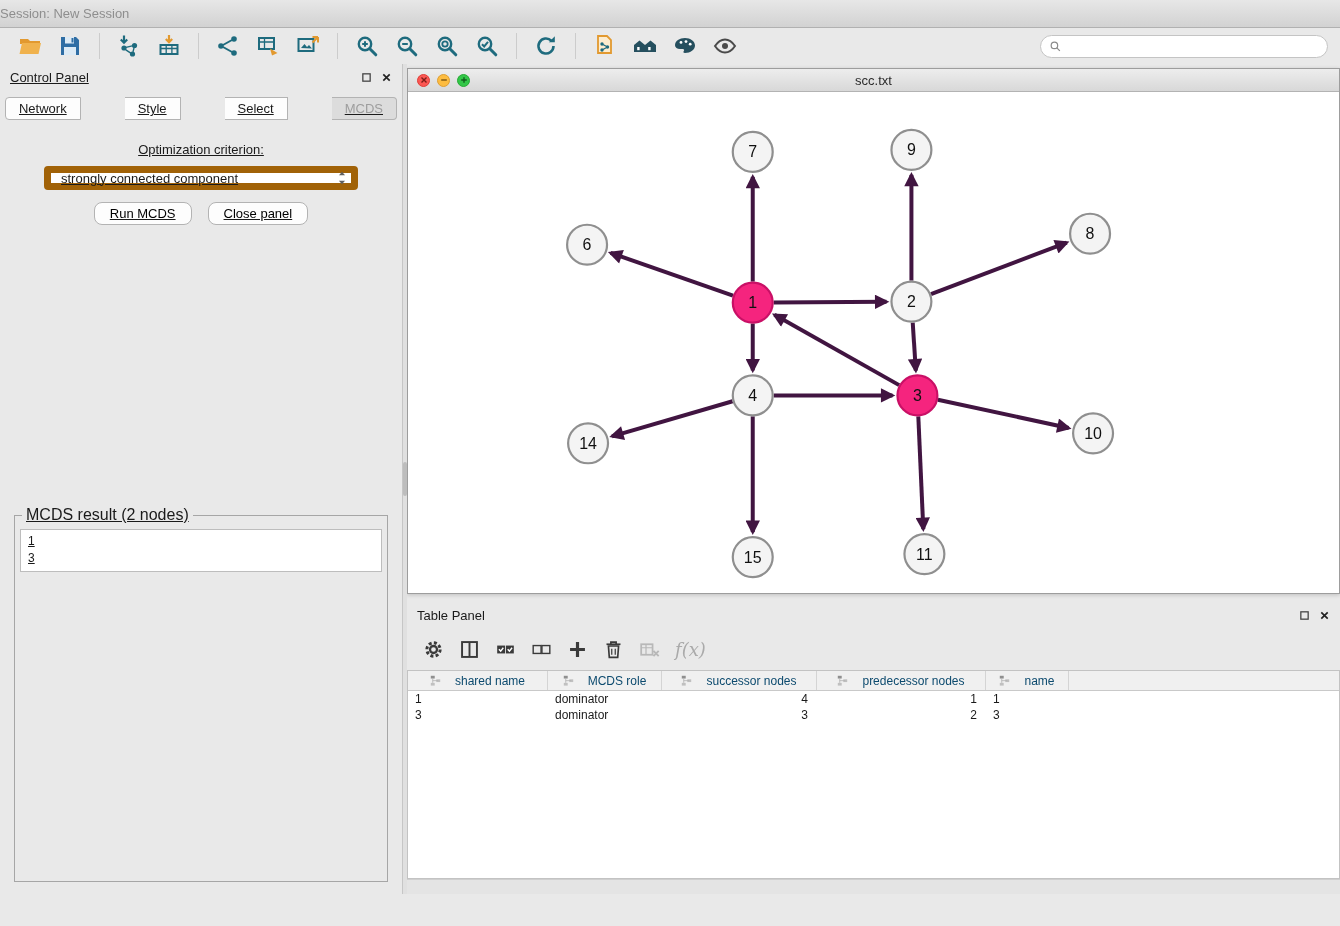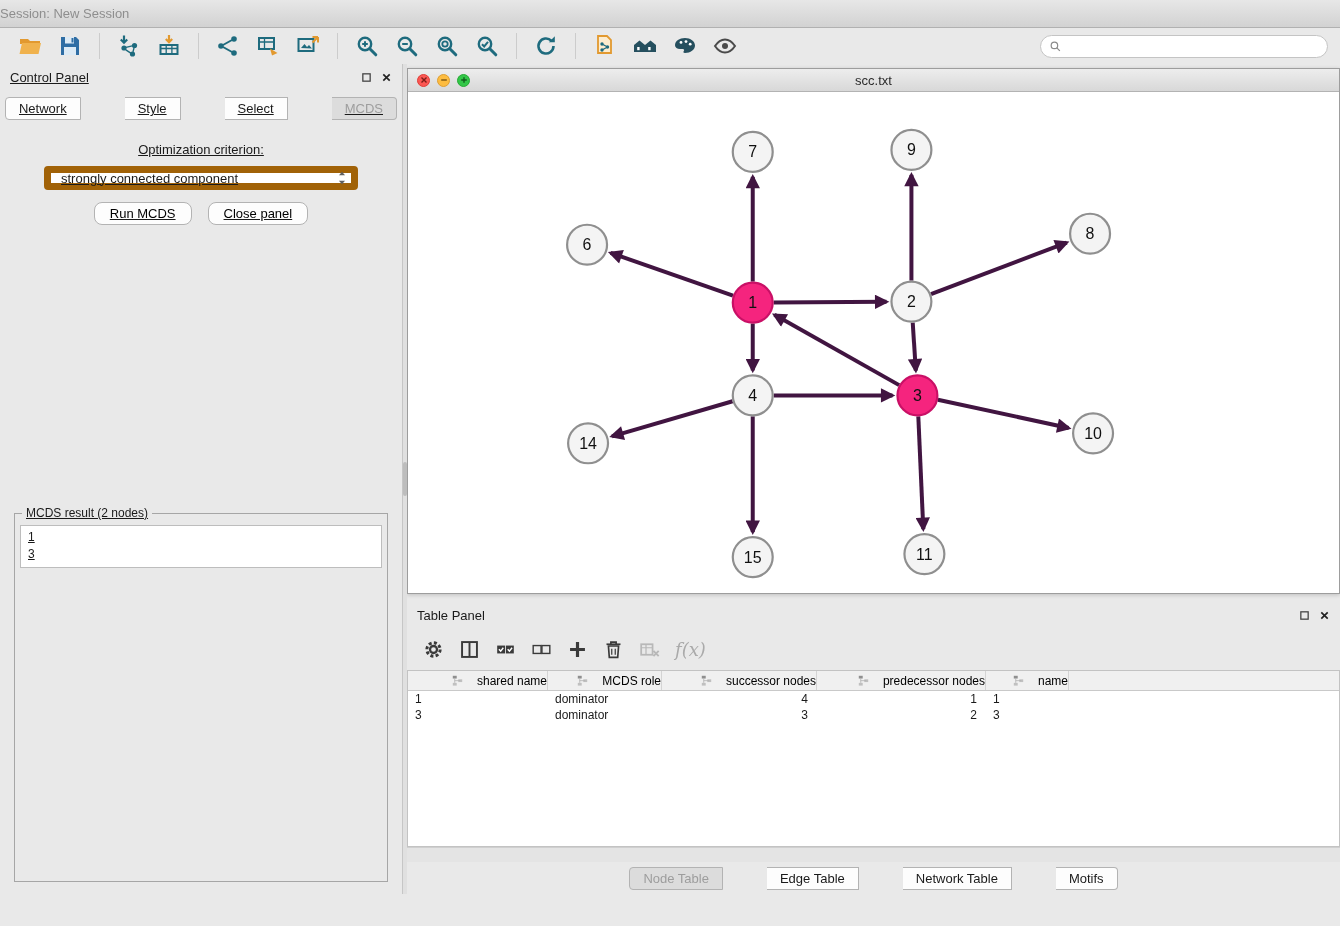--- a/index.html
+++ b/index.html
@@ -41,21 +41,21 @@
   .cp-content { flex:1; display:flex; flex-direction:column; padding:8px 14px 12px; min-height:0; }
   .opt-label { text-align:center; margin:8px 0 9px; font-size:13px; }
   .dropdown { height:24px; background:#fff; border:7px solid #a16207; border-radius:4px; margin:0 30px;
               display:flex; align-items:center; justify-content:space-between; padding:0 3px 0 10px; cursor:pointer; }
   .dropdown .dd-value { font-size:13px; }
   .cp-buttons { display:flex; justify-content:center; gap:16px; margin-top:12px; }
   .cp-buttons button { background:#fdfdfd; border:1px solid #b3b3b3; border-radius:8px; padding:3px 15px;
                        font-size:13px; font-family:"Liberation Sans",sans-serif; cursor:pointer; }
 
   .result-box { margin-top:auto; height:376px; border:1px solid #a6a6a6; padding:5px; display:flex; flex-direction:column; }
-  .result-box legend { font-size:12px; padding:0 4px; margin-left:2px; }
+  .result-box legend { font-size:16px; padding:0 4px; margin-left:2px; }
   .result-area { flex:1; background:#fff; border:1px solid #bdbdbd; font-size:12px; line-height:1.45; padding:3px 7px; overflow:auto; }
 
   
   .splitter { width:5px; background:#e0e0e0; border-left:1px solid #c6c6c6; position:relative; cursor:col-resize; }
   .splitter .handle { position:absolute; left:0; top:48%; width:4px; height:34px; background:#bdbdbd; border-radius:2px; }
 
   
   .right-col { flex:1; display:flex; flex-direction:column; padding-top:4px; min-width:0; }
 
   .network-window { height:526px; border:1px solid #9d9d9d; background:#4d7c0f; display:flex; flex-direction:column;
@@ -75,22 +75,22 @@
   
   .table-panel { flex:1; margin-top:8px; display:flex; flex-direction:column; background:#e9e9e9; min-height:0; }
   .tp-toolbar { height:42px; display:flex; align-items:center; gap:15px; padding:0 16px; flex:0 0 auto; }
   .tp-tool { background:none; border:none; display:flex; align-items:center; justify-content:center; cursor:pointer; }
   .tp-tool svg { width:21px; height:21px; }
   .fx { font-family:"DejaVu Serif",serif; font-style:italic; font-size:18px; color:#aaaaaa; }
 
   .tp-table { flex:1; background:#fff; border:1px solid #c3c3c3; display:flex; flex-direction:column; overflow:hidden; min-height:0; }
   .thead, .trow { display:grid; grid-template-columns:140px 114px 155px 169px 83px 1fr; }
   .thead { background:#f0f0f0; border-bottom:1px solid #c9c9c9; flex:0 0 auto; }
-  .th { display:flex; align-items:center; justify-content:flex-end; gap:14px; font-size:12px; height:19px;
-        border-right:1px solid #d4d4d4; color:#000000; cursor:pointer; }
+  .th { display:flex; align-items:center; justify-content:center; gap:14px; font-size:12px; height:19px;
+        border-right:1px solid #d4d4d4; color:#0c4a6e; cursor:pointer; }
   .th svg { width:11px; height:11px; }
   .tbody { flex:1; overflow:auto; }
   .trow { height:16px; }
   .tcell { font-size:12px; line-height:16px; padding:0 7px; white-space:nowrap; overflow:hidden; }
   .tcell.right { text-align:right; padding-right:9px; }
   .table-strip { height:15px; background:#e4e4e4; border-top:1px solid #cfcfcf; flex:0 0 auto; }
   .table-tabs { height:32px; display:flex; align-items:center; justify-content:center; flex:0 0 auto; }
 
   
   .statusbar { height:32px; display:flex; align-items:center; padding:0 10px; background:#e9e9e9; border-top:1px solid #cdcdcd; }
@@ -488,23 +488,17 @@
                 <div class="tcell left">dominator</div>
                 <div class="tcell right">3</div>
                 <div class="tcell right">2</div>
                 <div class="tcell left">3</div>
                 <div class="tcell"></div>
               </div>
             </div>
         </div>
 
         <div class="table-strip"></div>
-        <div class="table-tabs seg-tabs" style="padding:0;">
-          <button class="seg-tab active">Node Table</button>
-          <button class="seg-tab">Edge Table</button>
-          <button class="seg-tab">Network Table</button>
-          <button class="seg-tab">Motifs</button>
-        </div>
       </div>
     </div>
   </div>
 
 </div>
 
 </body></html>

